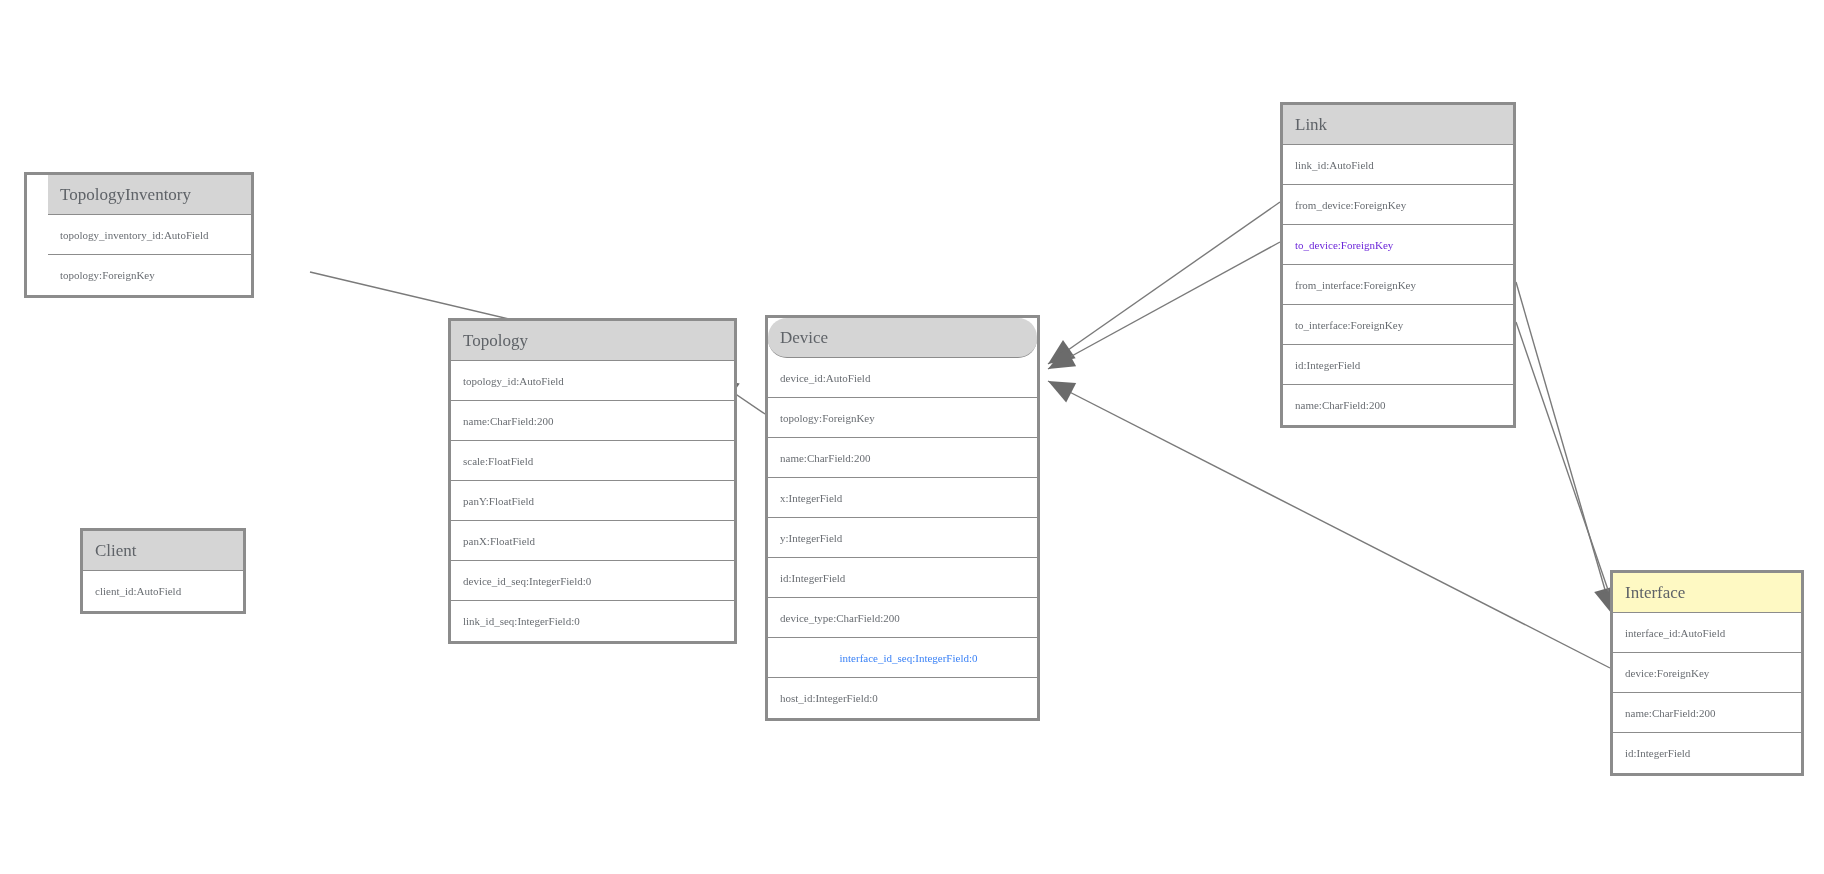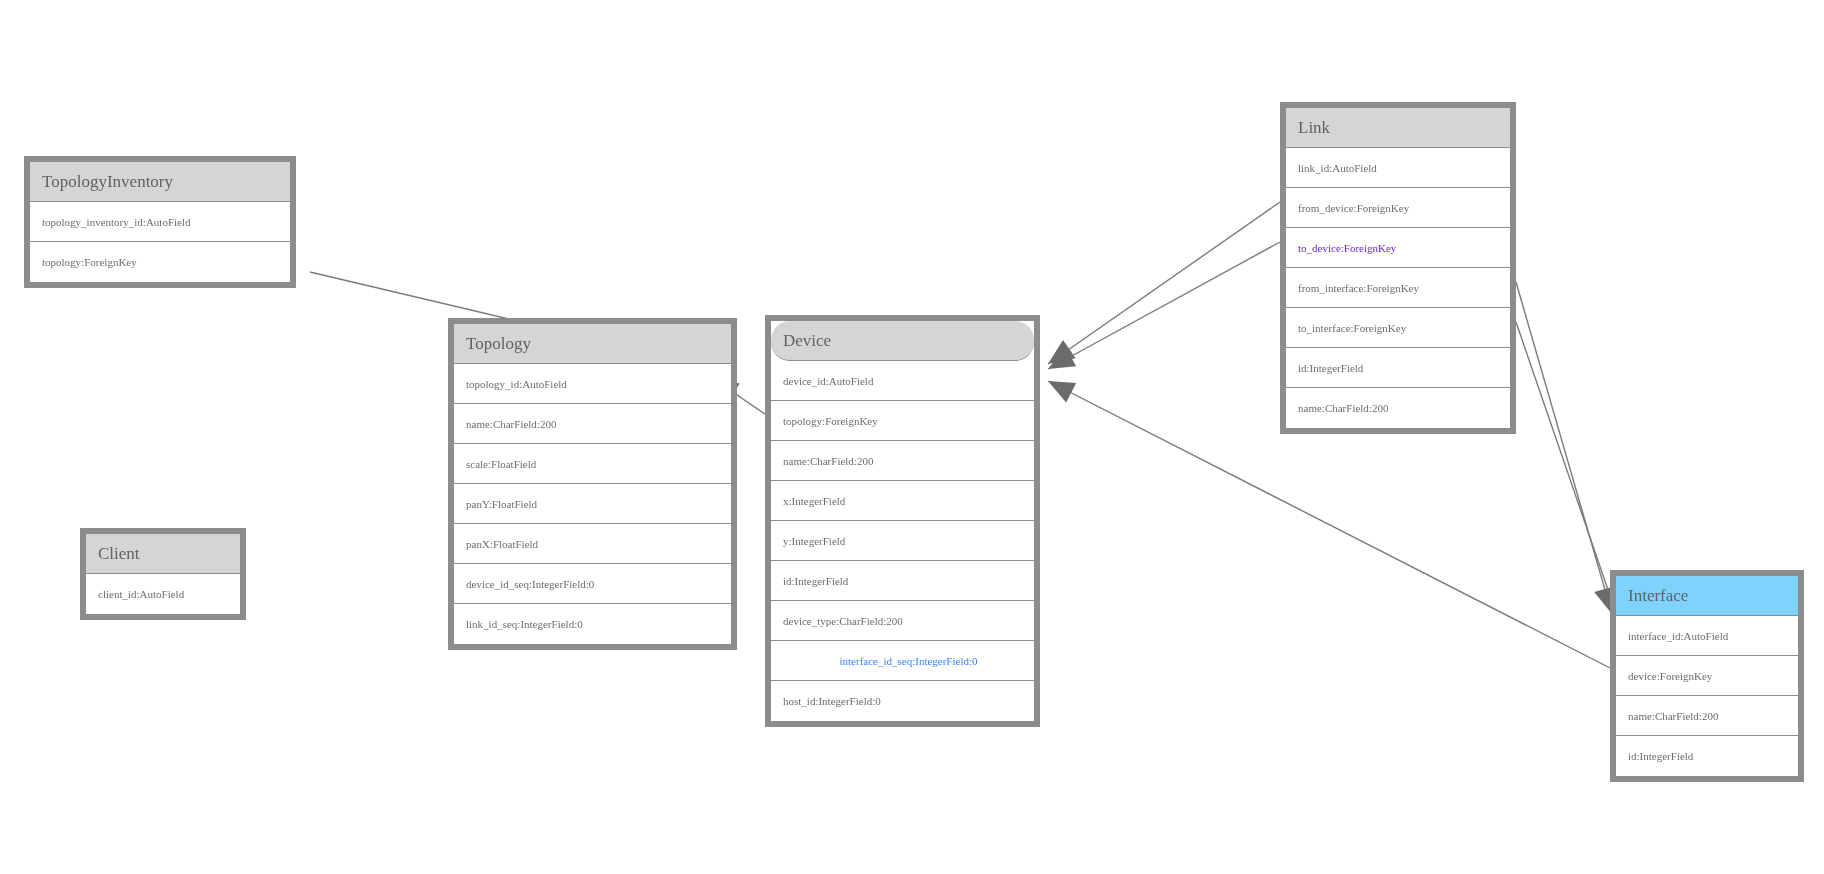--- a/index.html
+++ b/index.html
@@ -13,21 +13,21 @@
   }
   #edges{
     position:absolute;
     left:0; top:0;
     width:1824px; height:874px;
     pointer-events:none;
   }
   .entity{
     position:absolute;
     box-sizing:border-box;
-    border:6px solid #a3a3a3;
+    border:3px solid #a3a3a3;
     background:#ffffff;
     z-index:2;
   }
   .entity-header{
     box-sizing:border-box;
     background:#d5d5d5;
     border-bottom:1px solid #8c8c8c;
     color:#5f6368;
     font-size:17px;
     line-height:40px;
@@ -72,21 +72,21 @@
         <polygon points="0,0 -26,-11 -26,11" fill="#6b6b6b" transform="translate(1048,369) rotate(151.30309534906425)"></polygon>
         <line x1="1610" y1="668" x2="1048" y2="381" stroke="#7a7a7a" stroke-width="1.4"></line>
         <polygon points="0,0 -26,-11 -26,11" fill="#6b6b6b" transform="translate(1048,381) rotate(-152.9476825022678)"></polygon>
         <line x1="1516" y1="282" x2="1612" y2="614" stroke="#7a7a7a" stroke-width="1.4"></line>
         <polygon points="0,0 -26,-11 -26,11" fill="#6b6b6b" transform="translate(1612,614) rotate(73.87242417404019)"></polygon>
         <line x1="1516" y1="322" x2="1617" y2="616" stroke="#7a7a7a" stroke-width="1.4"></line>
         <polygon points="0,0 -26,-11 -26,11" fill="#6b6b6b" transform="translate(1617,616) rotate(71.04048596065932)"></polygon>
       </g>
   </svg>
 
-  <div class="entity" style="left: 24px; top: 156px; width: 272px; border-color: rgb(140, 140, 140);">
+  <div class="entity" style="left: 24px; top: 172px; width: 230px; border-color: rgb(140, 140, 140); padding-left: 21px;">
     <div class="entity-header" style="background: rgb(213, 213, 213); border-bottom-color: rgb(140, 140, 140);">TopologyInventory</div>
     <div class="entity-rows">
         <div class="entity-row" style="border-bottom-color: rgb(140, 140, 140); color: rgb(105, 109, 114);">topology_inventory_id:AutoField</div>
         <div class="entity-row" style="border-bottom-color: rgb(140, 140, 140); color: rgb(105, 109, 114);">topology:ForeignKey</div>
       </div>
   </div>
 
   <div class="entity" style="left: 448px; top: 318px; width: 289px; border-color: rgb(140, 140, 140);">
     <div class="entity-header" style="background: rgb(213, 213, 213); border-bottom-color: rgb(140, 140, 140);">Topology</div>
     <div class="entity-rows">
@@ -129,21 +129,21 @@
         <div class="entity-row" style="border-bottom-color: rgb(140, 140, 140); color: rgb(105, 109, 114);">from_device:ForeignKey</div>
         <div class="entity-row" style="border-bottom-color: rgb(140, 140, 140); color: #6d28d9;">to_device:ForeignKey</div>
         <div class="entity-row" style="border-bottom-color: rgb(140, 140, 140); color: rgb(105, 109, 114);">from_interface:ForeignKey</div>
         <div class="entity-row" style="border-bottom-color: rgb(140, 140, 140); color: rgb(105, 109, 114);">to_interface:ForeignKey</div>
         <div class="entity-row" style="border-bottom-color: rgb(140, 140, 140); color: rgb(105, 109, 114);">id:IntegerField</div>
         <div class="entity-row" style="border-bottom-color: rgb(140, 140, 140); color: rgb(105, 109, 114);">name:CharField:200</div>
       </div>
   </div>
 
   <div class="entity" style="left: 1610px; top: 570px; width: 194px; border-color: rgb(140, 140, 140);">
-    <div class="entity-header" style="background: #7dd3fc; border-bottom-color: rgb(140, 140, 140);">Interface</div>
+    <div class="entity-header" style="background: #fef9c3; border-bottom-color: rgb(140, 140, 140);">Interface</div>
     <div class="entity-rows">
         <div class="entity-row" style="border-bottom-color: rgb(140, 140, 140); color: rgb(105, 109, 114);">interface_id:AutoField</div>
         <div class="entity-row" style="border-bottom-color: rgb(140, 140, 140); color: rgb(105, 109, 114);">device:ForeignKey</div>
         <div class="entity-row" style="border-bottom-color: rgb(140, 140, 140); color: rgb(105, 109, 114);">name:CharField:200</div>
         <div class="entity-row" style="border-bottom-color: rgb(140, 140, 140); color: rgb(105, 109, 114);">id:IntegerField</div>
       </div>
   </div>
 
 </div>
 

